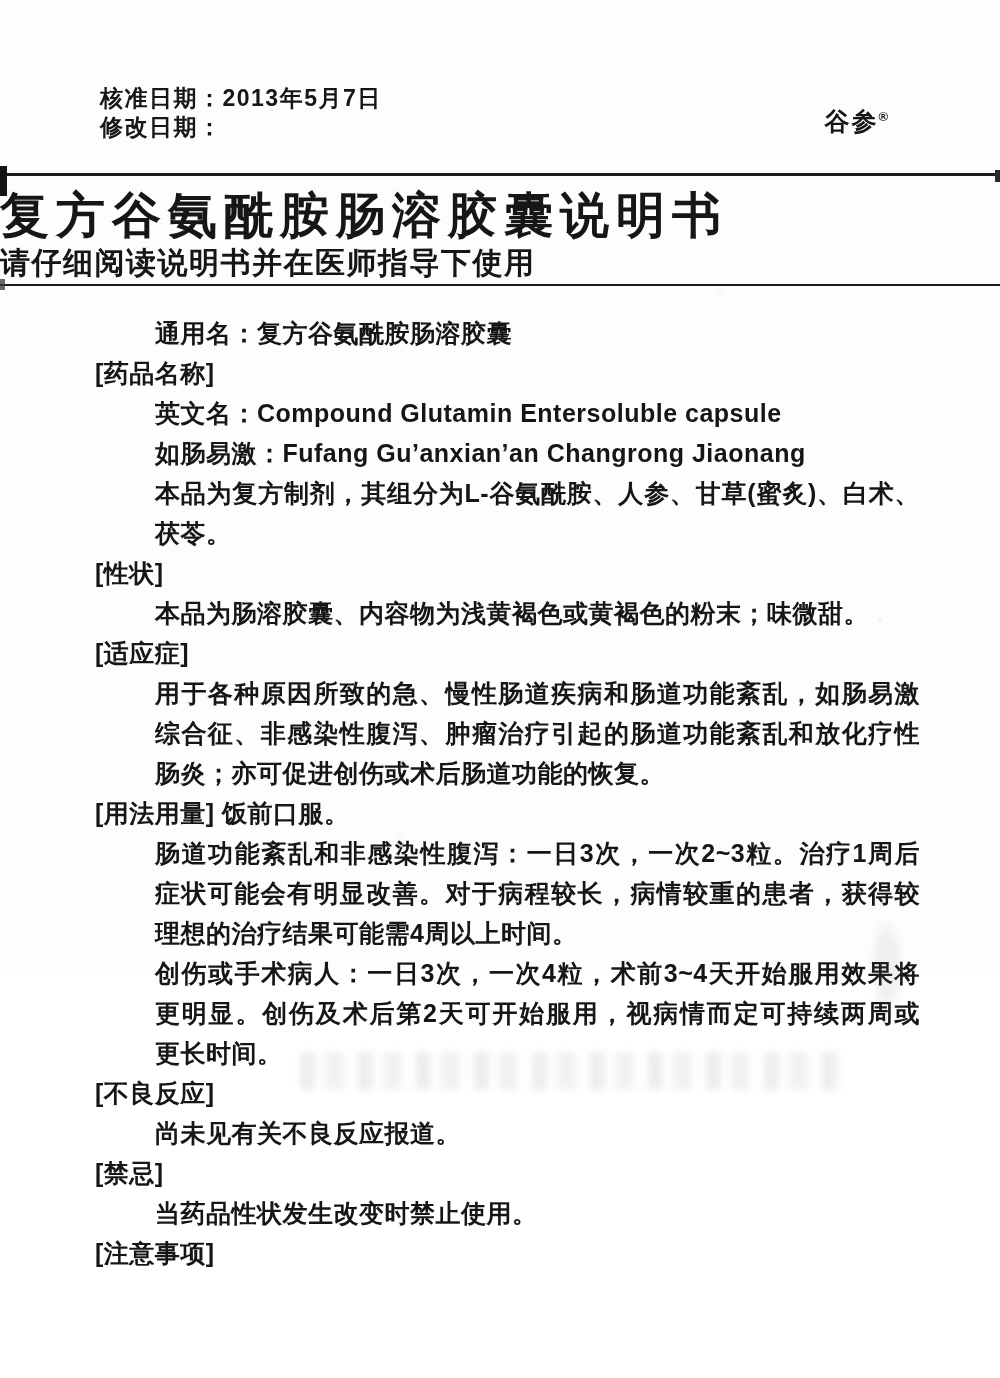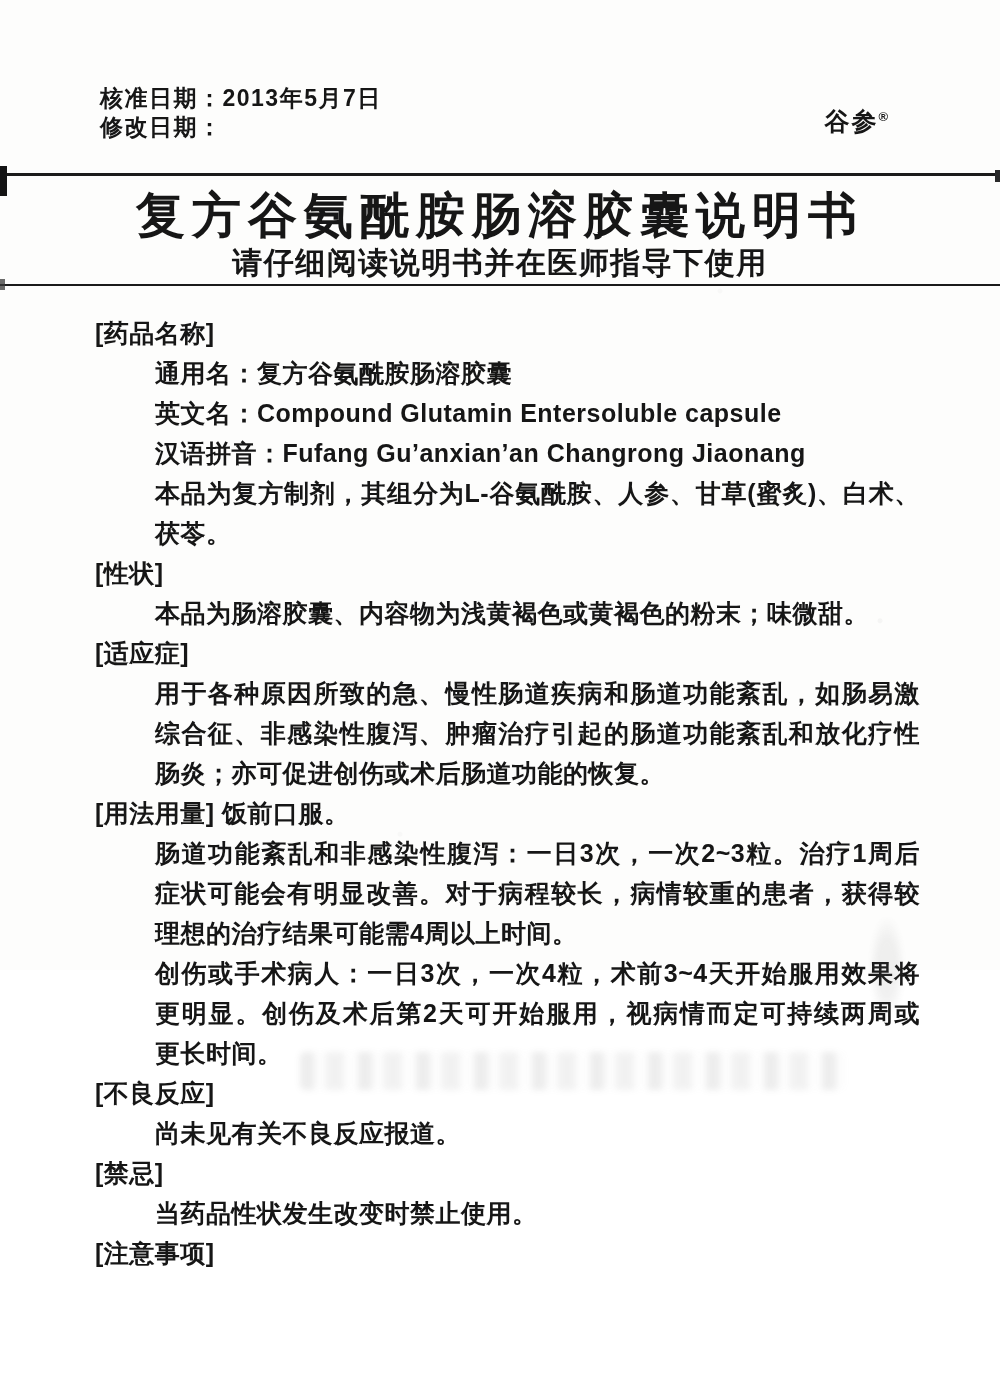--- a/index.html
+++ b/index.html
@@ -43,21 +43,21 @@
     font-weight: bold;
     vertical-align: super;
     letter-spacing: 0;
   }
 
   
   .rule1 { height: 3px; background: #1b1b1b; margin-top: 31px; }
   .rule2 { height: 2px; background: #222222; margin-top: 5px; }
 
   
-  .masthead { text-align: center; padding-top: 9px; }
+  .masthead { padding-top: 9px; }
   .title {
     font-size: 49px;
     font-weight: bold;
     letter-spacing: 7px;
     line-height: 60px;
     white-space: nowrap;
   }
   .subtitle {
     font-size: 30px;
     font-weight: bold;
@@ -120,24 +120,24 @@
   <div class="rule1" style="background: rgb(27, 27, 27);"></div>
 
   <div class="masthead">
     <div class="title">复方谷氨酰胺肠溶胶囊说明书</div>
     <div class="subtitle">请仔细阅读说明书并在医师指导下使用</div>
   </div>
 
   <div class="rule2" style="background: rgb(27, 27, 27);"></div>
 
   <div class="content">
+    <div class="ln bd">通用名：复方谷氨酰胺肠溶胶囊</div>
     <div class="ln">[药品名称]</div>
-    <div class="ln bd">通用名：复方谷氨酰胺肠溶胶囊</div>
     <div class="ln bd">英文名：Compound Glutamin Entersoluble capsule</div>
-    <div class="ln bd">汉语拼音：Fufang Gu’anxian’an Changrong Jiaonang</div>
+    <div class="ln bd">如肠易激：Fufang Gu’anxian’an Changrong Jiaonang</div>
     <div class="ln bd jf">本品为复方制剂，其组分为L-谷氨酰胺、人参、甘草(蜜炙)、白术、</div>
     <div class="ln bd">茯苓。</div>
     <div class="ln">[性状]</div>
     <div class="ln bd">本品为肠溶胶囊、内容物为浅黄褐色或黄褐色的粉末；味微甜。</div>
     <div class="ln">[适应症]</div>
     <div class="ln bd jf">用于各种原因所致的急、慢性肠道疾病和肠道功能紊乱，如肠易激</div>
     <div class="ln bd jf">综合征、非感染性腹泻、肿瘤治疗引起的肠道功能紊乱和放化疗性</div>
     <div class="ln bd">肠炎；亦可促进创伤或术后肠道功能的恢复。</div>
     <div class="ln">[用法用量] 饭前口服。</div>
     <div class="ln bd jf">肠道功能紊乱和非感染性腹泻：一日3次，一次2~3粒。治疗1周后</div>

